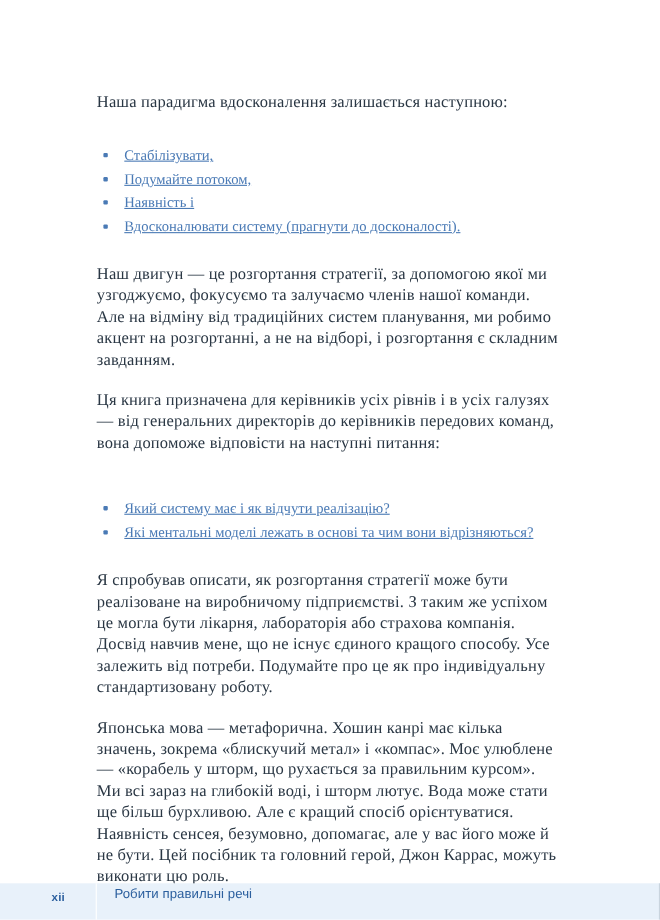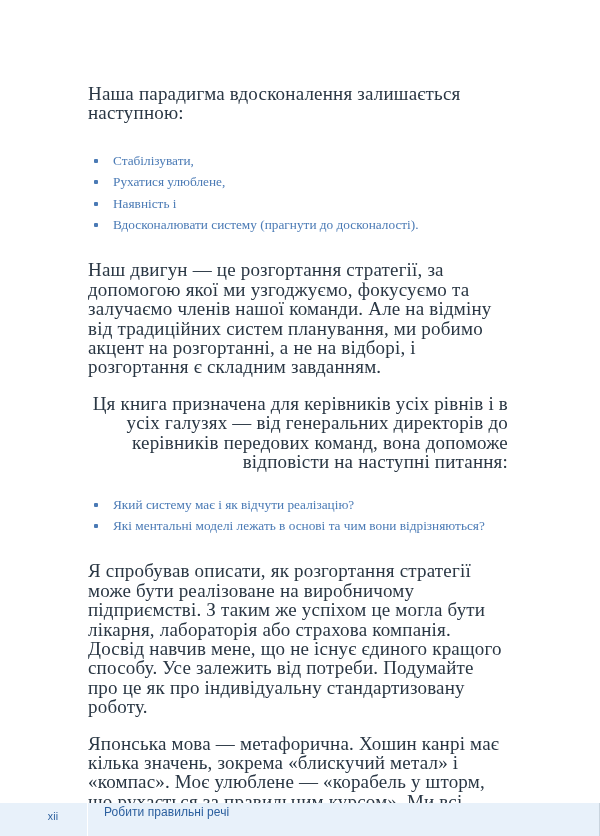--- a/index.html
+++ b/index.html
@@ -26,46 +26,46 @@
   .content {
     position: absolute;
     left: 88px;
     top: 84px;
     width: 420px;
   }
 
   p.para {
     margin: 0 0 17px 0;
     font-family: "Liberation Serif", "DejaVu Serif", serif;
-    font-size: 19px;
+    font-size: 15px;
     line-height: 19.4px;
     color: #2a3744;
     text-align: left;
     letter-spacing: 0.01em;
   }
 
   p.para.tight {
-    margin-bottom: 12px;
-    text-align: right;
+    margin-bottom: 28px;
   }
 
   ul.blue-list {
     list-style: none;
     margin: 0 0 17px 0;
     padding: 0 0 0 6px;
   }
 
   ul.blue-list li {
     position: relative;
     padding-left: 19px;
     margin: 0 0 2px 0;
     font-family: "Liberation Serif", "DejaVu Serif", serif;
     font-size: 13.3px;
     line-height: 19.4px;
     color: #4a7ab5;
+    text-decoration: underline;
   }
 
   ul.blue-list li .bullet {
     position: absolute;
     left: 0;
     top: 8px;
     width: 4px;
     height: 4px;
     background: #4a7ab5;
     border-radius: 1px;
@@ -95,21 +95,21 @@
     position: absolute;
     left: 32px;
     top: 0;
     height: 26px;
     width: 42px;
     display: flex;
     align-items: center;
     justify-content: center;
     font-family: "Liberation Sans", "DejaVu Sans", sans-serif;
     font-size: 10.5px;
-    font-weight: normal;
+    font-weight: bold;
     color: #2b5f9e;
     letter-spacing: 0.02em;
   }
 
   .footer-divider {
     position: absolute;
     left: 87px;
     top: 0;
     width: 1px;
     height: 33px;
@@ -149,21 +149,21 @@
 
     <div class="spacer-list-top"></div>
 
     <ul class="blue-list">
       <li>
         <span class="bullet"></span>
         <span>Стабілізувати,</span>
       </li>
       <li>
         <span class="bullet"></span>
-        <span>Рухатися улюблене,</span>
+        <span>Подумайте потоком,</span>
       </li>
       <li>
         <span class="bullet"></span>
         <span>Наявність і</span>
       </li>
       <li>
         <span class="bullet"></span>
         <span>Вдосконалювати систему (прагнути до досконалості).</span>
       </li>
     </ul>

